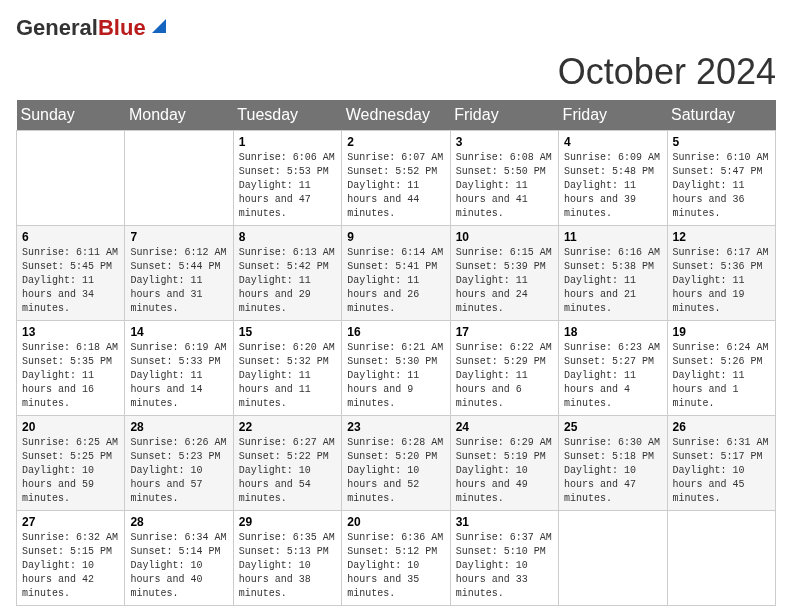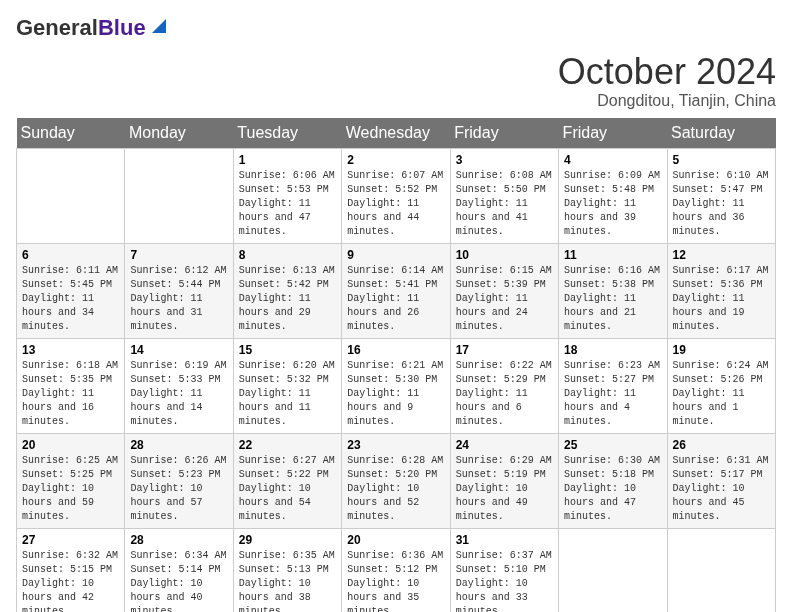--- a/index.html
+++ b/index.html
@@ -20,21 +20,21 @@
       display: flex;
       flex-direction: column;
       align-items: flex-start;
     }
     .logo-text {
       font-size: 22px;
       font-weight: bold;
       color: #333;
       line-height: 1.1;
     }
-    .logo-text .blue { color: #4c1d95; }
+    .logo-text .blue { color: #b91c1c; }
     .title-block { text-align: right; }
     .month-year {
       font-size: 36px;
       font-weight: 300;
       color: #333;
       line-height: 1.1;
       margin-top: 36px;
     }
     .location {
       font-size: 16px;
@@ -86,21 +86,20 @@
       <span class="logo-text">
         <span>General</span><span class="blue">Blue</span>
       </span>
       <svg width="22" height="22" viewBox="0 0 22 22" style="margin-left:2px; margin-top:-4px;">
         <polygon points="4,18 18,4 18,18" fill="#1565c0"></polygon>
       </svg>
     </div>
   </div>
   <div class="title-block">
     <div class="month-year">October 2024</div>
-    <div class="location">Dongditou, Tianjin, China</div>
   </div>
 </div>
 
 <table>
   <thead>
     <tr>
     <th>Sunday</th>
         <th>Monday</th>
         <th>Tuesday</th>
         <th>Wednesday</th>

